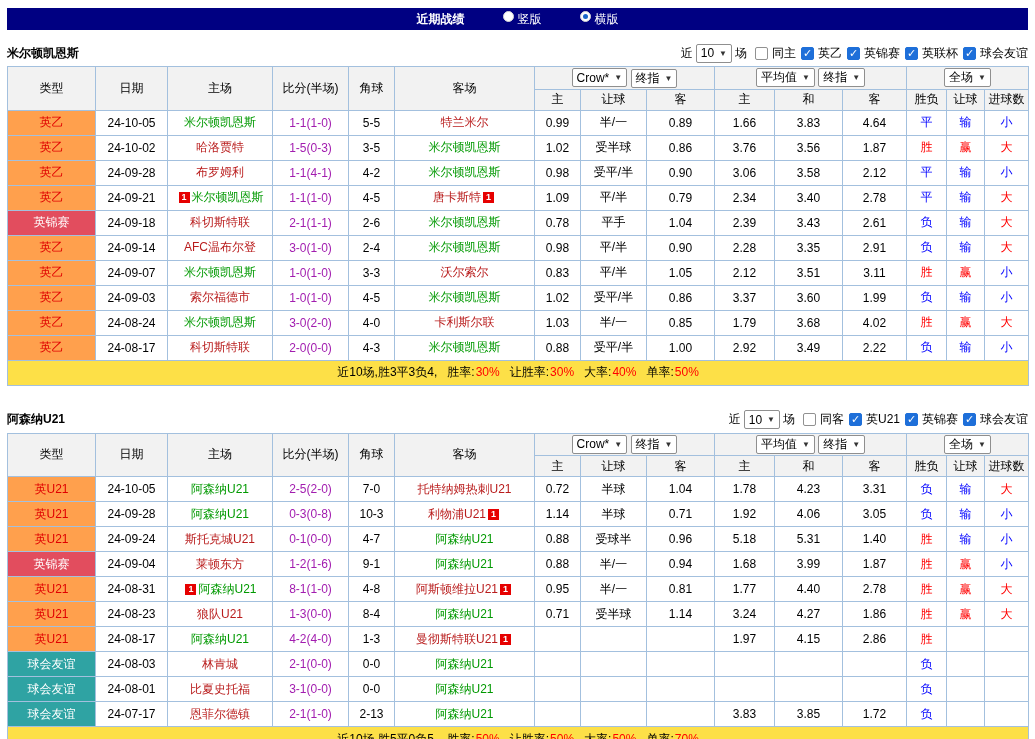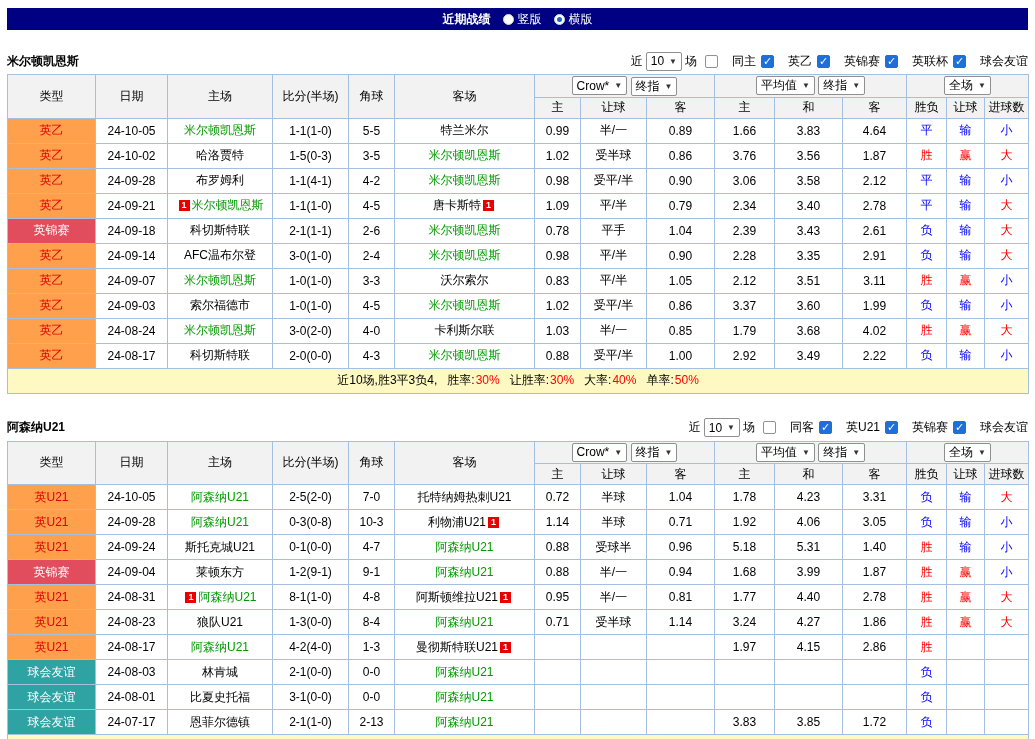--- a/index.html
+++ b/index.html
@@ -1,47 +1,47 @@
 <!DOCTYPE html>
 <html><head>
 <meta charset="utf-8">
 <style>
   *{box-sizing:border-box}
   html,body{margin:0;padding:0}
   body{width:1035px;height:739px;background:#fff;font-family:"Liberation Sans","DejaVu Sans",sans-serif;font-size:12px;color:#000}
   .page{padding:8px 7px 0}
-  .topbar{height:22px;background:#000082;display:flex;align-items:center;justify-content:center;gap:12px;color:#fff;margin-bottom:5px}
+  .topbar{height:22px;background:#000082;display:flex;align-items:center;justify-content:center;gap:38px;color:#fff;margin-bottom:5px}
   .topbar-title{font-weight:bold}
-  .radio-wrap{display:inline-flex;align-items:center;gap:4px;cursor:pointer}
+  .radio-wrap{display:inline-flex;gap:4px;cursor:pointer}
   .radio{width:11px;height:11px;border-radius:50%;background:#fff;border:1px solid #d7d7d7;position:relative;display:inline-block}
   .radio-wrap.checked .radio::after{content:"";position:absolute;left:2px;top:2px;width:5px;height:5px;border-radius:50%;background:#1b66c9}
-  .section{margin-top:18px}
+  .section{margin-top:10px}
   .section + .section{margin-top:21px}
   .filter-row{height:26px;display:flex;align-items:center;justify-content:space-between}
   .team-title{font-weight:bold}
   .filter-controls{display:inline-flex;align-items:center;gap:3px}
   .sel{display:inline-flex;align-items:center;gap:5px;border:1px solid #8f8f8f;border-radius:2px;background:#fff;height:19px;padding:0 4px;white-space:nowrap;cursor:pointer}
   .sel .arrow{font-size:8px;color:#333}
   .checklist{display:inline-flex;align-items:center}
-  .chk{display:inline-flex;align-items:center;gap:14px;margin-left:5px;cursor:pointer}
+  .chk{display:inline-flex;align-items:center;gap:4px;margin-left:5px;cursor:pointer}
   .cb{width:13px;height:13px;border:1px solid #919191;border-radius:2px;background:#fff;display:inline-block;position:relative;flex:none}
   .cb.checked{background:#1e6fd9;border-color:#1e6fd9}
   .cb.checked::after{content:"✓";position:absolute;left:1px;top:-1px;color:#fff;font-size:11px;font-weight:bold}
   table{border-collapse:collapse;table-layout:fixed;width:1021px}
   th,td{border:1px solid #A3C0DE;text-align:center;white-space:nowrap;overflow:hidden;padding:0 1px;font-weight:normal}
   thead th{background:#F2F2F2;height:21px}
   thead .grp{padding:1px 18px}
   tbody td{height:25px;background:#fff}
-  .summary-row td{height:25px;background:#fef9c3}
+  .summary-row td{height:25px;background:#fde047}
   .lg-orange{background:#FFA04D;color:#E00000}
   .lg-red{background:#E24D5E;color:#fff}
   .lg-teal{background:#2FA3A3;color:#fff}
-  .team .tn{color:#000000}
+  .team .tn{color:#b91c1c}
   .team.tracked .tn{color:#009900}
-  .score{color:#000000}
+  .score{color:#a21caf}
   .t-red{color:#FF0000}
   .t-blue{color:#0000FF}
   .card{display:inline-block;width:11px;height:11px;line-height:11px;background:#E60000;color:#fff;font-size:9px;font-weight:bold;margin:0 2px;vertical-align:1px}
   .stat{margin-left:10px}
   .stat-v{margin-left:1px}
   .bottom-rule{border-top:2px solid #25309a;margin-top:6px}
 </style>
 </head>
 <body>
 
@@ -486,21 +486,21 @@
             <td class="odds">5.31</td>
             <td class="odds">1.40</td>
             <td class="res t-red">胜</td>
             <td class="res t-blue">输</td>
             <td class="res t-blue">小</td>
           </tr>
           <tr class="match-row">
             <td class="lg lg-red">英锦赛</td>
             <td class="date">24-09-04</td>
             <td class="team home"><span class="tn">莱顿东方</span></td>
-            <td class="score">1-2(9-1)</td>
+            <td class="score">1-2(1-6)</td>
             <td class="corner">9-1</td>
             <td class="team away tracked"><span class="tn">阿森纳U21</span></td>
             <td class="odds">0.88</td>
             <td class="odds">半/一</td>
             <td class="odds">0.94</td>
             <td class="odds">1.68</td>
             <td class="odds">3.99</td>
             <td class="odds">1.87</td>
             <td class="res t-red">胜</td>
             <td class="res t-red">赢</td>

